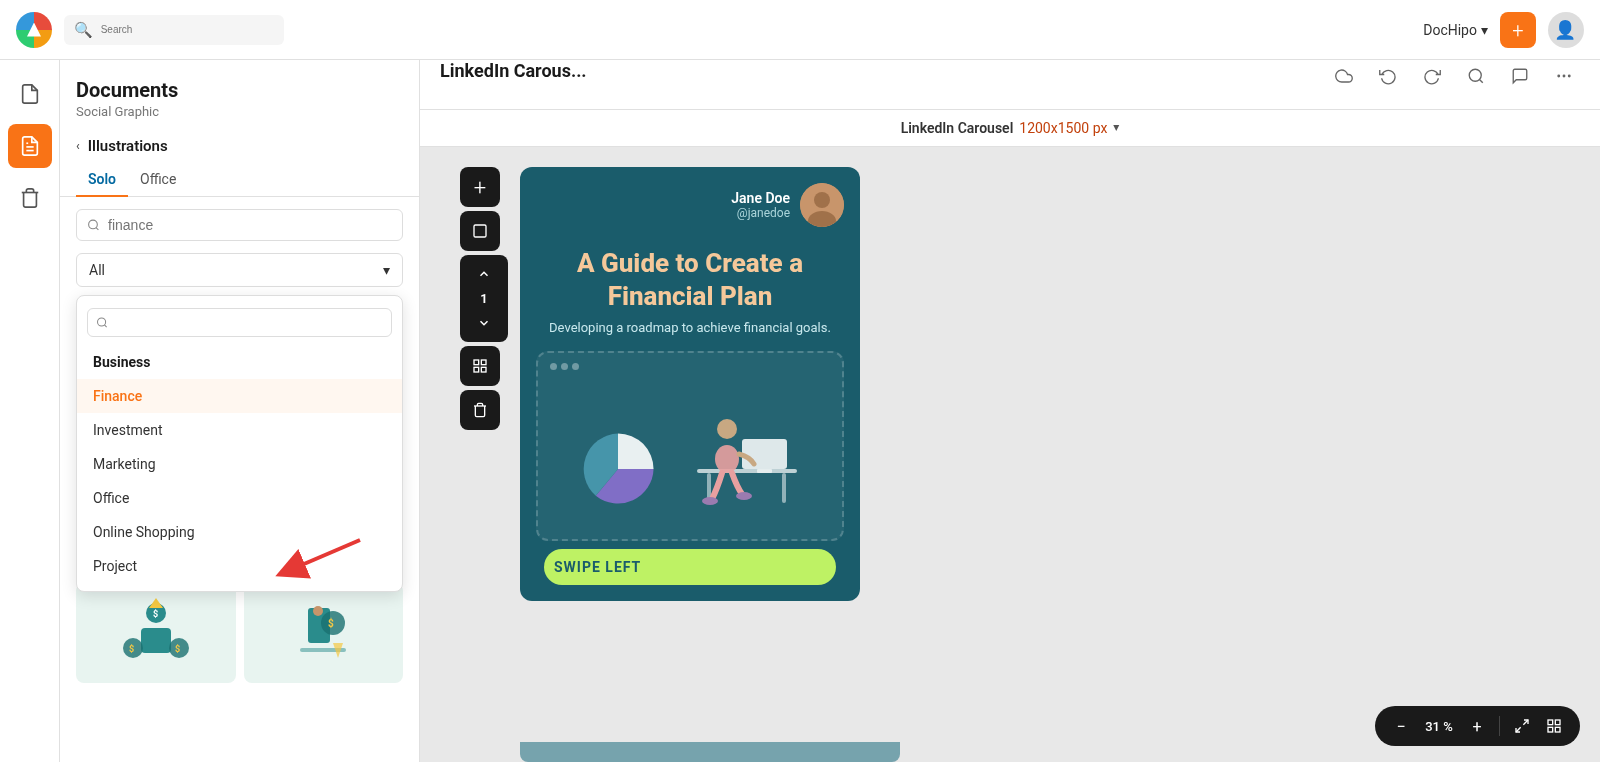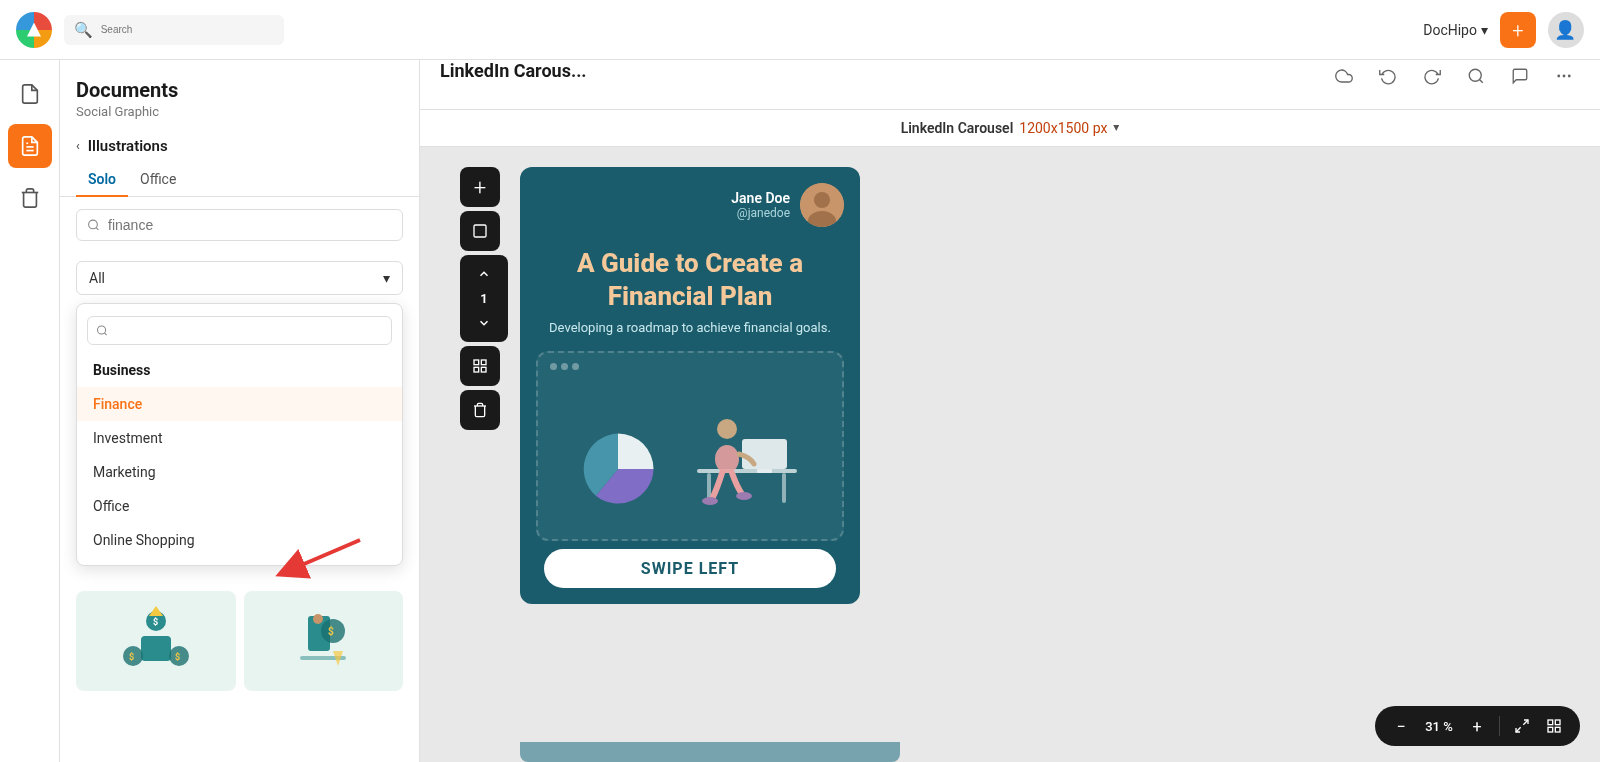--- a/index.html
+++ b/index.html
@@ -150,21 +150,21 @@
       border: 1px solid #ddd;
       border-radius: 6px;
       padding: 7px 10px;
     }
     .panel-search input {
       border: none; outline: none; font-size: 14px; color: #333; width: 100%;
     }
 
     
     .dropdown-container {
-      margin: 8px 16px 8px;
+      margin: 0 16px 8px;
       position: relative;
     }
     .dropdown-trigger {
       display: flex; align-items: center; justify-content: space-between;
       border: 1px solid #ddd; border-radius: 6px;
       padding: 8px 12px;
       cursor: pointer;
       font-size: 14px; color: #333;
       background: #fff;
     }
@@ -363,25 +363,24 @@
     .illus-pie {
       position: absolute;
       left: 40px; bottom: 30px;
       width: 80px; height: 80px;
     }
     .illus-person {
       position: absolute;
       right: 40px; bottom: 20px;
     }
     .lc-swipe {
-      text-align: center;
       padding: 10px;
-      font-size: 16px; font-weight: 700;
+      font-size: 14px; font-weight: 700;
       color: #1a5c6b;
-      background: #ffffff;
+      background: #bef264;
       margin: 8px 24px 16px;
       border-radius: 20px;
       letter-spacing: 1px;
     }
 
     
     .zoom-bar {
       position: fixed;
       bottom: 16px;
       right: 20px;
@@ -514,20 +513,23 @@
           <span>Investment</span>
         </div>
         <div class="dropdown-item">
           <span>Marketing</span>
         </div>
         <div class="dropdown-item">
           <span>Office</span>
         </div>
         <div class="dropdown-item">
           <span>Online Shopping</span>
+        </div>
+        <div class="dropdown-item">
+          <span>Project</span>
         </div>
       </div>
     </div>
 
     <div class="image-grid" style="margin-top: 280px;">
       <div class="image-tile">
 
         <svg width="90" height="80" viewBox="0 0 90 80">
           <circle cx="45" cy="20" r="10" fill="#2a8c8c"></circle>
           <rect x="30" y="35" width="30" height="25" rx="4" fill="#2a8c8c"></rect>

